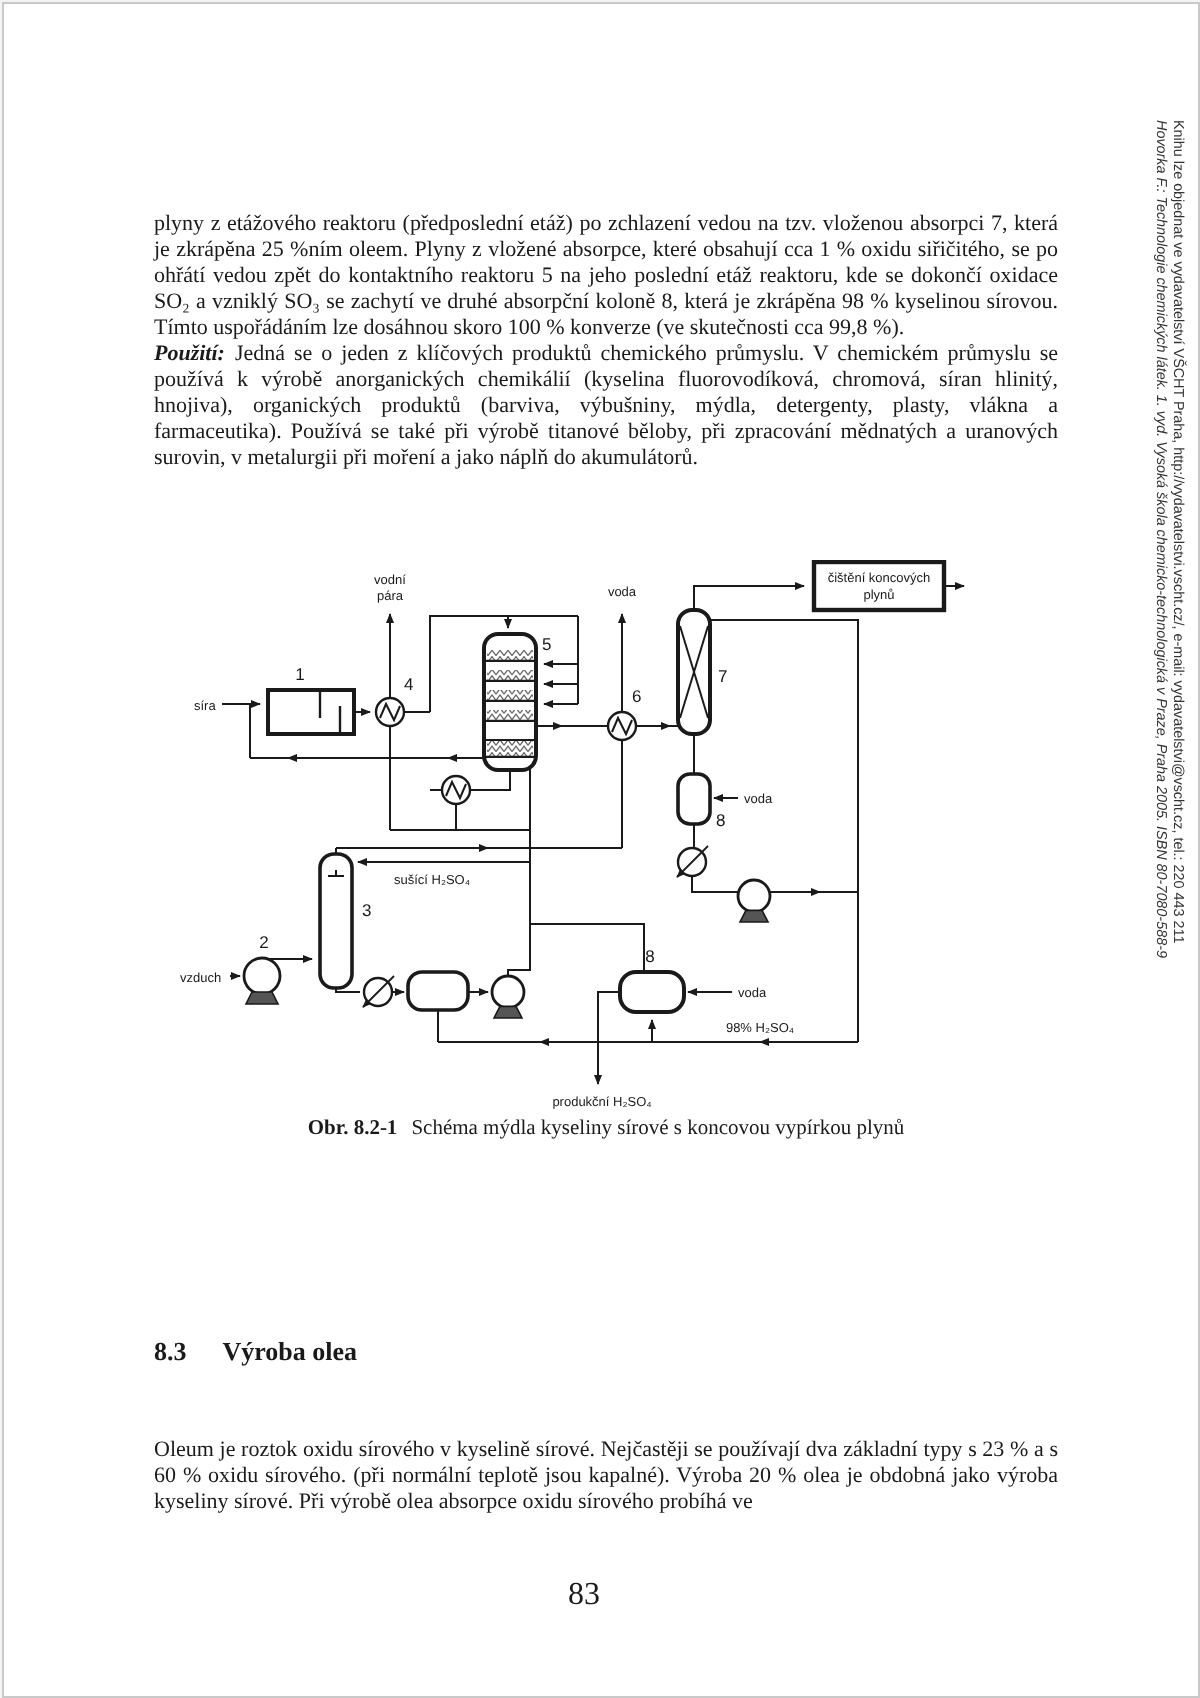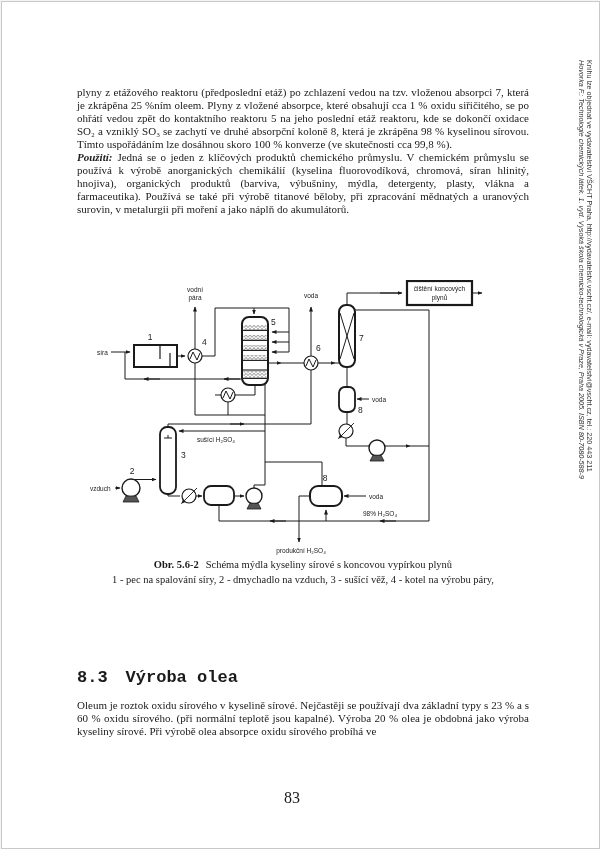--- a/index.html
+++ b/index.html
@@ -6,33 +6,33 @@
   body{
     width:600px;height:849px;position:relative;background:#f4f4f2;
     font-family:"Liberation Serif","DejaVu Serif",serif;color:#1a1a1a;
   }
   #page{
     position:absolute;left:1px;top:1px;width:597px;height:846px;
     background:#ffffff;border:1px solid #c9c9c9;overflow:hidden;
   }
   .textblock{
     position:absolute;left:75px;width:452px;
-    font-size:11px;line-height:13px;text-align:justify;
+    font-size:11px;line-height:13px;text-align:justify;margin-top:20px;
   }
   .textblock p{margin:0;padding:0;}
   .lead{font-weight:bold;font-style:italic;margin-right:5px;}
   #block-top{top:84px;}
   #caption{
     position:absolute;left:60px;top:556px;width:482px;text-align:center;
     font-size:10.5px;line-height:14.5px;
   }
   #caption .cap-label{font-weight:bold;margin-right:7px;}
   #heading{
     position:absolute;left:75px;top:666px;width:452px;
-    font-size:17px;font-weight:bold;font-family:Liberation Mono, monospace;
+    font-size:13px;font-weight:bold;
   }
   #heading .sec-title{margin-left:18px;}
   #block-p3{top:697px;}
   #pagenum{
     position:absolute;left:0;top:787px;width:580px;text-align:center;
     font-size:16px;
   }
   #sidebar{
     position:absolute;left:574px;top:58px;height:760px;
     writing-mode:vertical-lr;
@@ -260,23 +260,22 @@
       <text class="num" x="191" y="45">5</text>
       <text class="num" x="236" y="71">6</text>
       <text class="num" x="279" y="61">7</text>
       <text class="num" x="278" y="133">8</text>
       <text class="num" x="245" y="201" text-anchor="middle">8</text>
     </g>
   </svg>
 
   <div id="caption">
     <div>
-      <span class="cap-label">Obr. 5.6-2</span><span>Schéma mýdla kyseliny sírové s koncovou vypírkou plynů</span>
+      <span class="cap-label">Obr. 8.2-1</span><span>Schéma mýdla kyseliny sírové s koncovou vypírkou plynů</span>
     </div>
-    <div>1 - pec na spalování síry, 2 - dmychadlo na vzduch, 3 - sušící věž, 4 - kotel na výrobu páry,</div>
   </div>
 
   <div id="heading">
     <span>8.3</span><span class="sec-title">Výroba olea</span>
   </div>
 
   <div class="textblock" id="block-p3">
     <p>Oleum je roztok oxidu sírového v kyselině sírové. Nejčastěji se používají dva základní typy s 23 % a s 60 % oxidu sírového. (při normální teplotě jsou kapalné). Výroba 20 % olea je obdobná jako výroba kyseliny sírové. Při výrobě olea absorpce oxidu sírového probíhá ve</p>
   </div>
 

